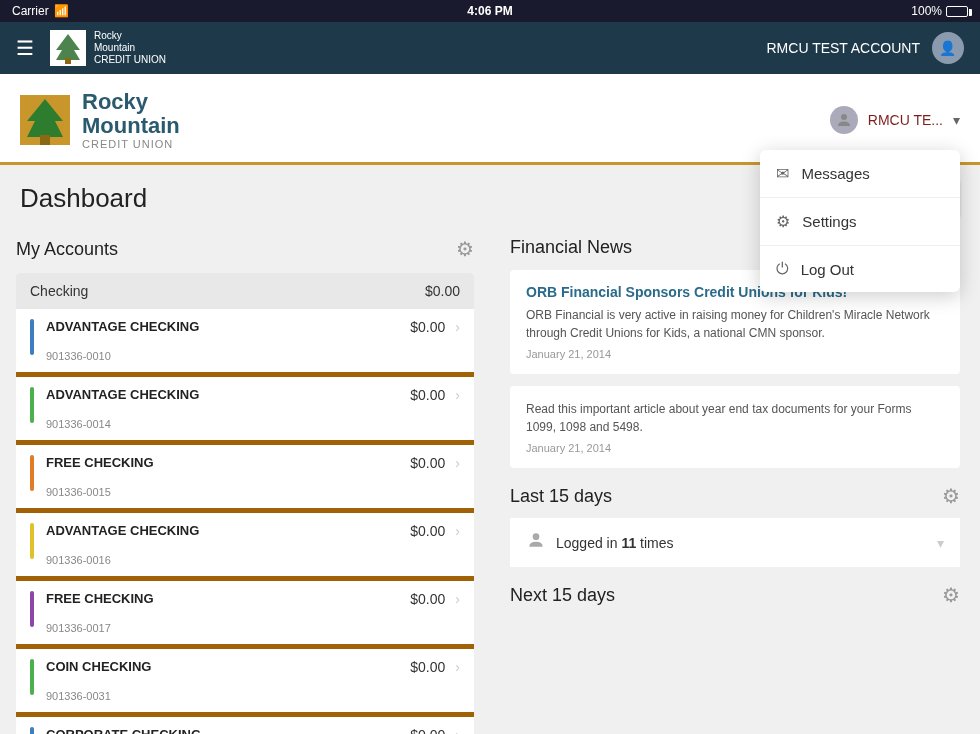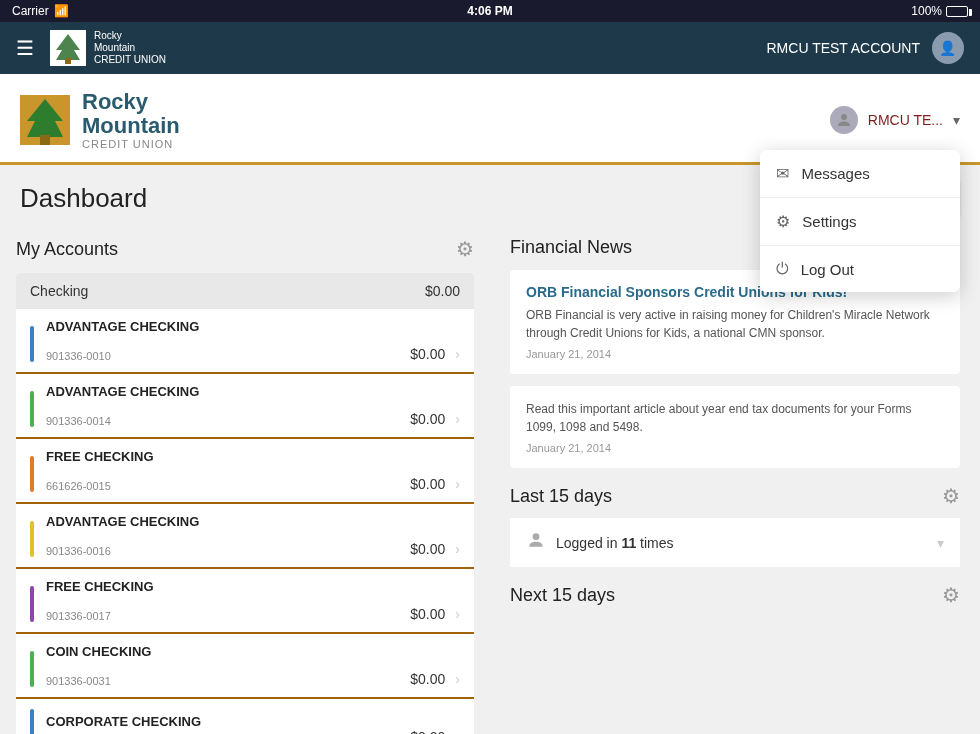--- a/index.html
+++ b/index.html
@@ -82,23 +82,23 @@
       padding: 10px 14px;
       display: flex;
       justify-content: space-between;
       align-items: center;
       font-size: 14px;
       color: #333;
       font-weight: 500;
     }
     .account-row {
       display: flex;
-      align-items: flex-end;
+      align-items: flex-start;
       padding: 10px 14px;
-      border-bottom: 2px solid #a16207;
+      border-bottom: 5px solid #a16207;
       cursor: pointer;
       background: white;
     }
     .account-color-bar { width: 4px; height: 36px; border-radius: 2px; margin-right: 12px; flex-shrink: 0; }
     .account-info { flex: 1; }
     .account-name { font-size: 13px; font-weight: 600; color: #222; text-transform: uppercase; }
     .account-number { font-size: 11px; color: #888; margin-top: 16px; }
     .account-amount { font-size: 14px; color: #333; margin-right: 10px; }
     .account-chevron { color: #ccc; font-size: 14px; }
 
@@ -275,21 +275,21 @@
         <div class="account-name">ADVANTAGE CHECKING</div>
         <div class="account-number">901336-0014</div>
       </div>
       <span class="account-amount">$0.00</span>
       <span class="account-chevron">›</span>
     </div>
             <div class="account-row">
       <div class="account-color-bar" style="background:#e07b2a;"></div>
       <div class="account-info">
         <div class="account-name">FREE CHECKING</div>
-        <div class="account-number">661626-0015</div>
+        <div class="account-number">901336-0015</div>
       </div>
       <span class="account-amount">$0.00</span>
       <span class="account-chevron">›</span>
     </div>
             <div class="account-row">
       <div class="account-color-bar" style="background:#e0c12a;"></div>
       <div class="account-info">
         <div class="account-name">ADVANTAGE CHECKING</div>
         <div class="account-number">901336-0016</div>
       </div>

